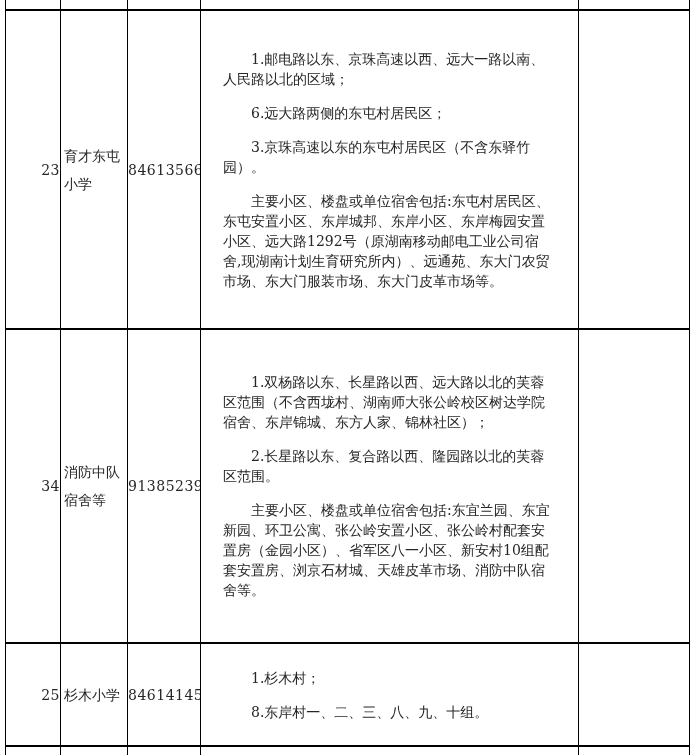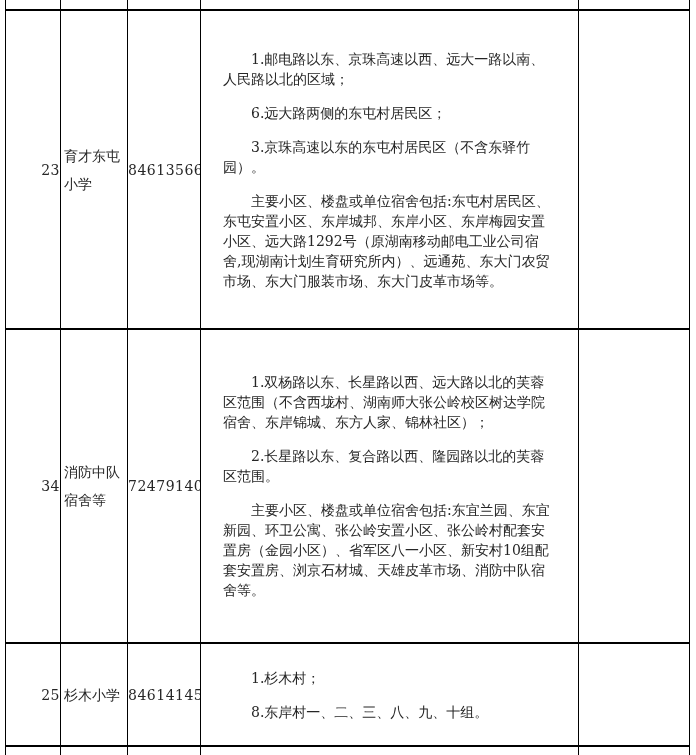--- a/index.html
+++ b/index.html
@@ -106,21 +106,21 @@
         <p>6.远大路两侧的东屯村居民区；</p>
         <p>3.京珠高速以东的东屯村居民区（不含东驿竹园）。</p>
         <p>主要小区、楼盘或单位宿舍包括:东屯村居民区、东屯安置小区、东岸城邦、东岸小区、东岸梅园安置小区、远大路1292号（原湖南移动邮电工业公司宿舍,现湖南计划生育研究所内）、远通苑、东大门农贸市场、东大门服装市场、东大门皮革市场等。</p>
       </td>
       <td class="remark-cell"></td>
     </tr>
 
     <tr class="row-24">
       <td class="num-cell">34</td>
       <td class="name-cell">消防中队宿舍等</td>
-      <td class="phone-cell">72479140</td>
+      <td class="phone-cell">91385239</td>
       <td class="desc-cell">
         <p>1.双杨路以东、长星路以西、远大路以北的芙蓉区范围（不含西垅村、湖南师大张公岭校区树达学院宿舍、东岸锦城、东方人家、锦林社区）；</p>
         <p>2.长星路以东、复合路以西、隆园路以北的芙蓉区范围。</p>
         <p>主要小区、楼盘或单位宿舍包括:东宜兰园、东宜新园、环卫公寓、张公岭安置小区、张公岭村配套安置房（金园小区）、省军区八一小区、新安村10组配套安置房、浏京石材城、天雄皮革市场、消防中队宿舍等。</p>
       </td>
       <td class="remark-cell"></td>
     </tr>
 
     <tr class="row-25">
       <td class="num-cell">25</td>

